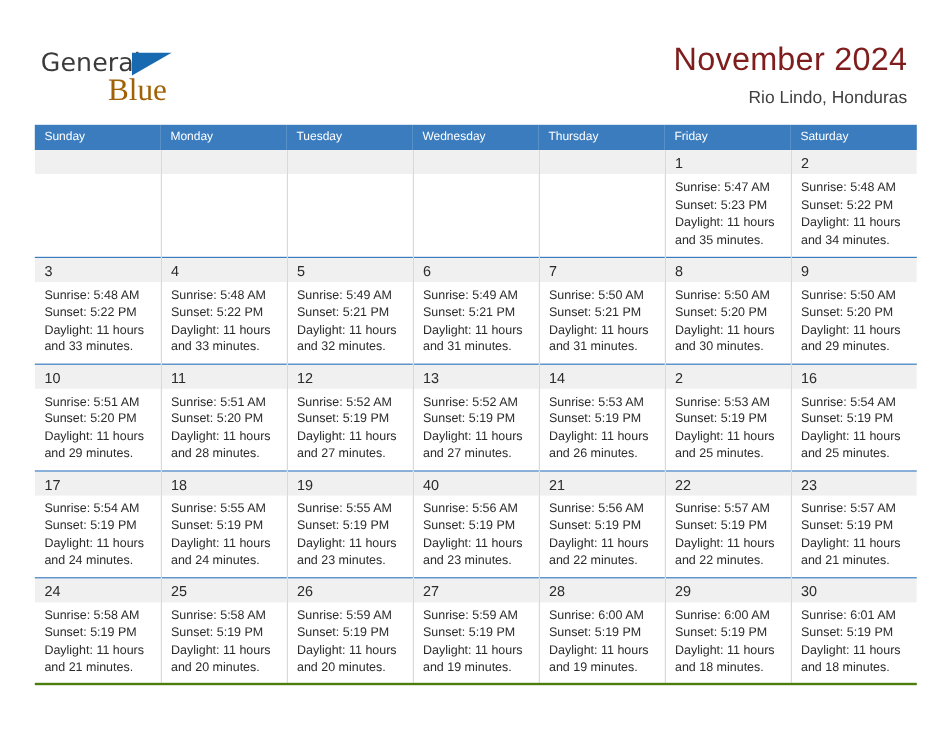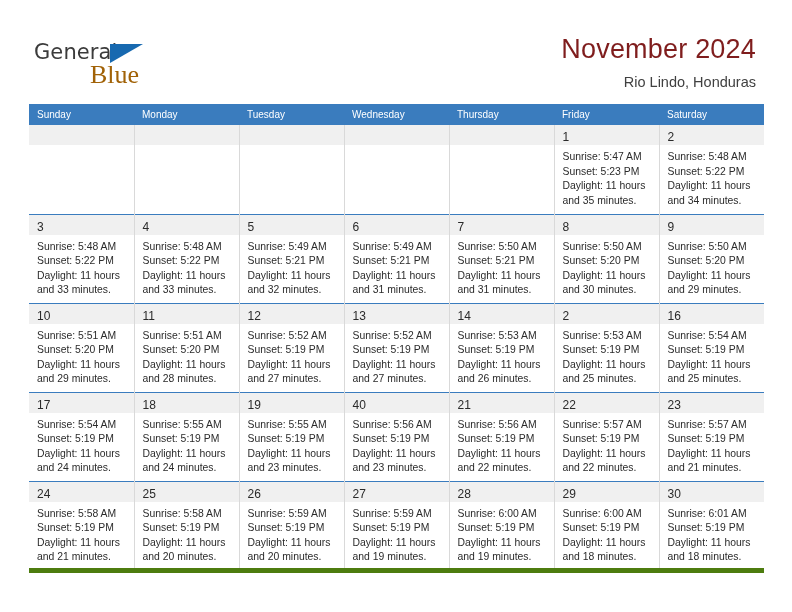--- a/index.html
+++ b/index.html
@@ -121,21 +121,21 @@
     box-sizing: border-box;
     overflow: hidden;
   }
   .calendar tr.week-row:first-child td {
     border-top: none;
   }
   .calendar td:last-child {
     border-right: none;
   }
   .calendar tr.week-row:last-child td {
-    border-bottom: 5px solid #4d7c0f;
+    border-bottom: 2px solid #4d7c0f;
   }
 
   .daynum-strip {
     background: #f0f0f0;
     height: 17px;
     line-height: 17px;
     padding: 2px 0 1px 8px;
     box-sizing: content-box;
   }
   .daynum {

